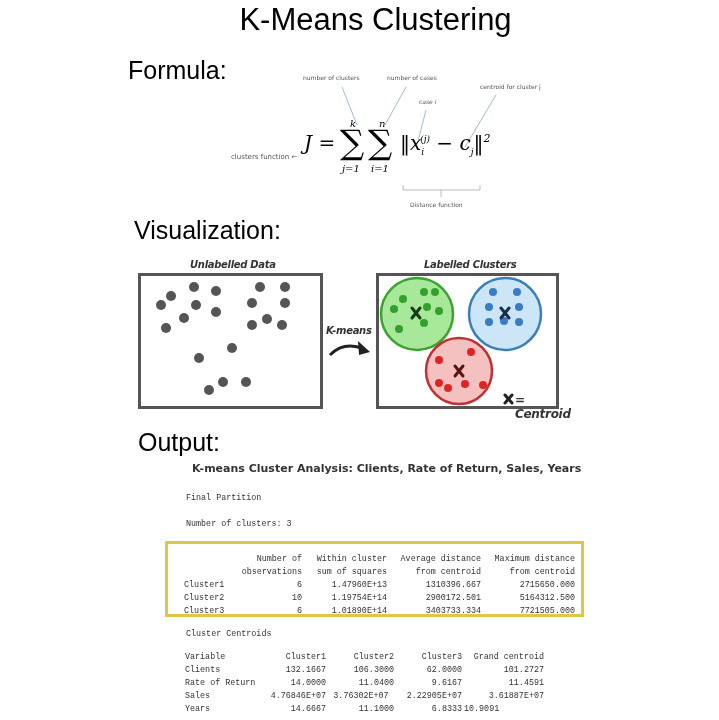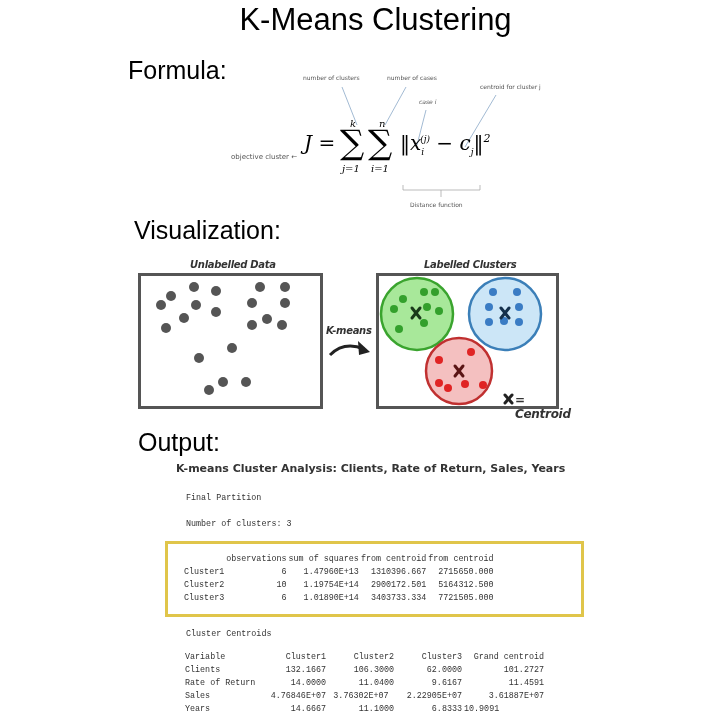--- a/index.html
+++ b/index.html
@@ -22,21 +22,21 @@
 
 <div class="abs h2" style="left:128px;top:56px;">Formula:</div>
 <div class="abs h2" style="left:134px;top:216px;">Visualization:</div>
 <div class="abs h2" style="left:138px;top:428px;">Output:</div>
 
 <div class="abs" style="left:220px;top:65px;width:330px;height:150px;">
   <span class="abs small" style="left:83px;top:9px;">number of clusters</span>
   <span class="abs small" style="left:167px;top:9px;">number of cases</span>
   <span class="abs small" style="left:199px;top:33px;font-style:italic;">case i</span>
   <span class="abs small" style="left:260px;top:18px;">centroid for cluster j</span>
-  <span class="abs small" style="left:11px;top:88px;font-size:7px;">objective cluster ←</span>
+  <span class="abs small" style="left:11px;top:88px;font-size:7px;">clusters function ←</span>
   <span class="abs small" style="left:190px;top:136px;">Distance function</span>
 
   <svg class="abs" style="left:0;top:0;" width="330" height="150">
     <g stroke="#8aa8c8" stroke-width="0.8" fill="none">
       <line x1="137" y1="60" x2="122" y2="22"></line>
       <line x1="165" y1="60" x2="186" y2="22"></line>
       <line x1="197" y1="80" x2="206" y2="45"></line>
       <line x1="245" y1="82" x2="276" y2="30"></line>
     </g>
     <path d="M183 120 L183 125 L260 125 L260 120 M221 125 L221 132" stroke="#aaa" stroke-width="0.8" fill="none"></path>
@@ -128,27 +128,33 @@
         <line x1="84" y1="90" x2="76" y2="100"></line>
     </g>
     <g stroke="#222" stroke-width="3" stroke-linecap="round">
       <line x1="126" y1="119" x2="133" y2="127"></line>
         <line x1="133" y1="119" x2="126" y2="127"></line>
     </g>
   </svg>
   <span class="abs panel-title" style="left:136px;top:117px;font-size:12px;">= Centroid</span>
 </div>
 
-<div class="abs out-title" style="left:176px;top:462px;">K-means Cluster Analysis: Clients, Rate of Return, Sales, Years</div>
+<div class="abs out-title" style="left:192px;top:462px;">K-means Cluster Analysis: Clients, Rate of Return, Sales, Years</div>
 <div class="abs mono" style="left:186px;top:487px;margin-top:6px;">Final Partition</div>
 <div class="abs mono" style="left:186px;top:519px;">Number of clusters: 3</div>
 
 <div class="abs hl" style="left:165px;top:541px;width:419px;height:76px;">
   <table style="position:absolute;left:15px;top:9px;border-collapse:collapse;" class="mono">
-    <tbody>
+    <tbody><tr>
+      <td style="width:52px;"></td>
+      <td style="width:64px;text-align:right;">Number of</td>
+      <td style="width:83px;text-align:right;">Within cluster</td>
+      <td style="width:92px;text-align:right;">Average distance</td>
+      <td style="width:92px;text-align:right;">Maximum distance</td>
+    </tr>
     <tr>
       <td></td>
       <td style="text-align:right;">observations</td>
       <td style="text-align:right;">sum of squares</td>
       <td style="text-align:right;">from centroid</td>
       <td style="text-align:right;">from centroid</td>
     </tr>
     <tr>
       <td>Cluster1</td>
       <td style="text-align:right;">6</td>

